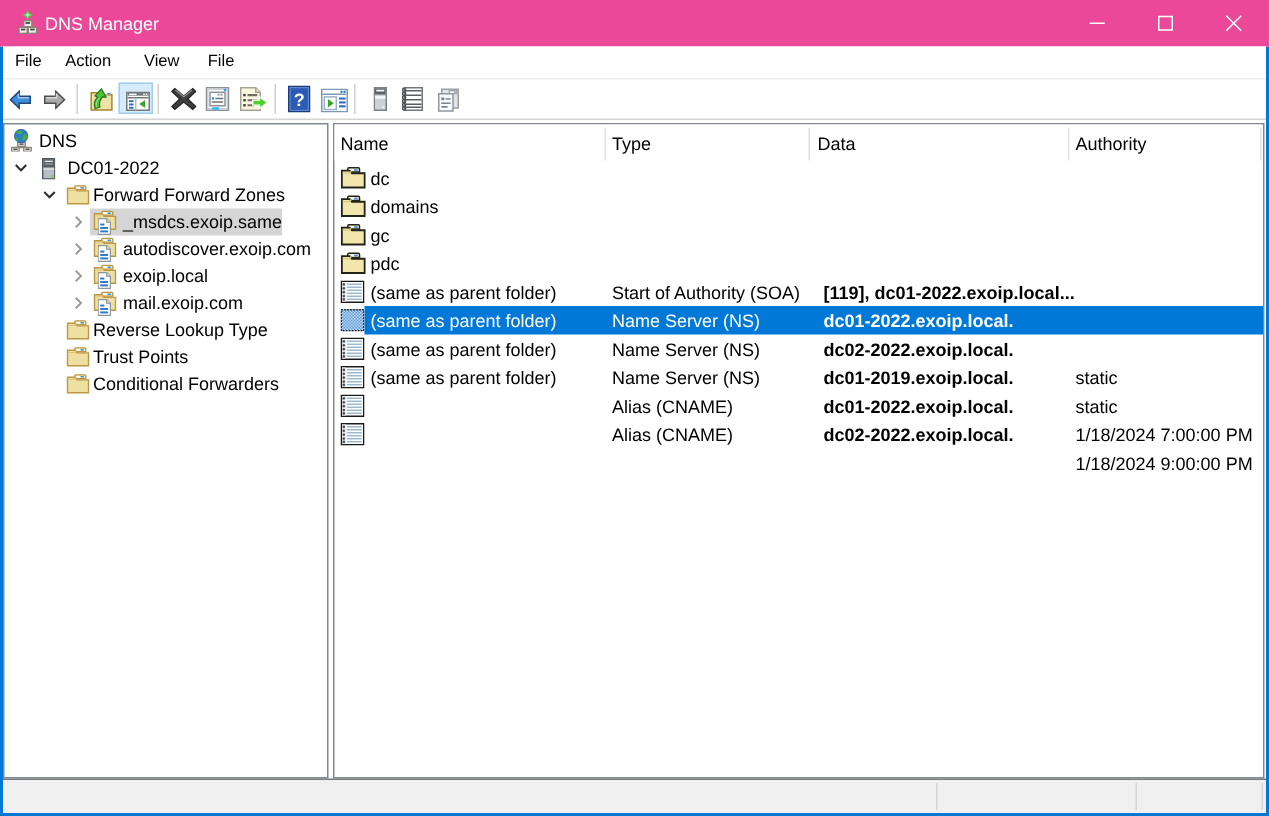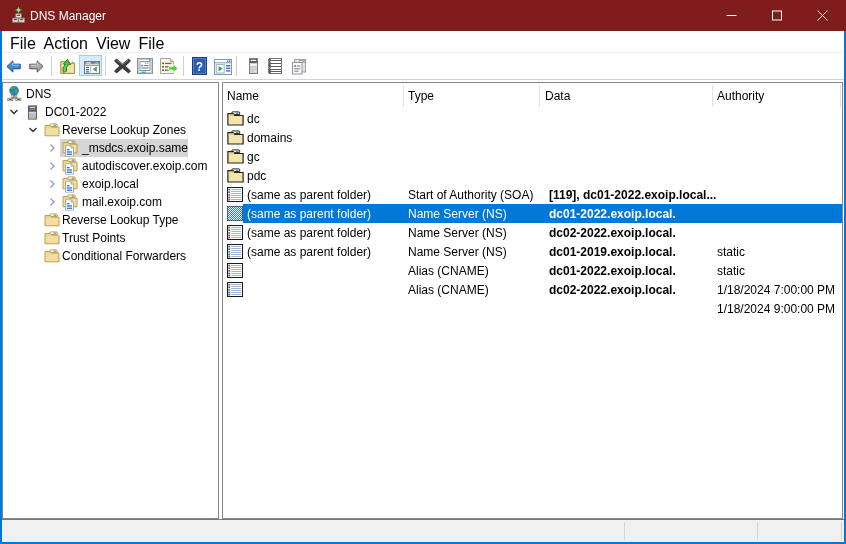--- a/index.html
+++ b/index.html
@@ -1,26 +1,26 @@
 <!DOCTYPE html>
 <html><head>
 <meta charset="utf-8">
 <style>
 * { margin:0; padding:0; box-sizing:border-box; }
 html,body { width:846px; height:544px; overflow:hidden; }
 body { font-family:"Liberation Sans", sans-serif; font-size:12px; color:#000; }
 .window { position:absolute; left:0; top:0; width:846px; height:544px; background:#fff; }
 .b-side { position:absolute; top:31px; width:2px; height:511px; background:#0078d7; }
 .b-bottom { position:absolute; left:0; top:542px; width:846px; height:2px; background:#0078d7; }
-.titlebar { position:absolute; left:0; top:0; width:846px; height:31px; background:#7f1d1d; color:#fff; }
+.titlebar { position:absolute; left:0; top:0; width:846px; height:31px; background:#ec4899; color:#fff; }
 .title-icon { position:absolute; left:12px; top:6px; }
 .title-text { position:absolute; left:30px; top:9px; font-size:12px; }
 .cap { position:absolute; top:0; width:45px; height:31px; }
 .menubar { position:absolute; left:2px; top:31px; width:842px; height:22px; background:#fff; border-bottom:1px solid #f0f0f0; }
-.menu-item { position:absolute; top:4px; font-size:16px; }
+.menu-item { position:absolute; top:4px; font-size:11px; }
 .toolbar { position:absolute; left:2px; top:54px; width:842px; height:26px; background:#fff; border-bottom:1px solid #d4d4d4; }
 .tbi { position:absolute; top:3px; }
 .tbsep { position:absolute; top:2px; width:1px; height:20px; background:#d0d0d2; }
 .pane { position:absolute; background:#fff; border:1px solid #828790; }
 .tree { left:2px; top:82px; width:217px; height:437px; }
 .list { left:222px; top:82px; width:621px; height:437px; }
 .hline { position:absolute; left:2px; top:519px; width:842px; height:1px; background:#75797e; }
 .statusbar { position:absolute; left:2px; top:520px; width:842px; height:22px; background:#f0f0f0; }
 .ssep { position:absolute; top:2px; width:1px; height:18px; background:#d5d5d5; }
 .trow { position:absolute; height:18px; display:flex; align-items:center; white-space:nowrap; }
@@ -310,21 +310,21 @@
         </svg>
       <span style="position:absolute;left:45px;">DC01-2022</span>
     </div>
     <div class="trow" style="left:0;top:121px;">
       <svg style="position:absolute;left:26px;top:2px;" width="14" height="14">
           <use href="#chev-d"></use>
         </svg>
       <svg style="position:absolute;left:44px;top:2px;" width="16" height="14">
           <use href="#i-folder"></use>
         </svg>
-      <span style="position:absolute;left:62px;">Reverse Lookup Zones</span>
+      <span style="position:absolute;left:62px;">Forward Forward Zones</span>
     </div>
     <div class="trow" style="left:0;top:139px;">
       <div class="sel-tree"></div>
       <svg style="position:absolute;left:45px;top:2px;" width="14" height="14">
           <use href="#chev-r"></use>
         </svg>
       <svg style="position:absolute;left:62px;top:1px;" width="16" height="14">
           <use href="#i-folder"></use>
         </svg>
       <svg style="position:absolute;left:65px;top:6px;" width="9" height="12" viewBox="0 0 11 14">

